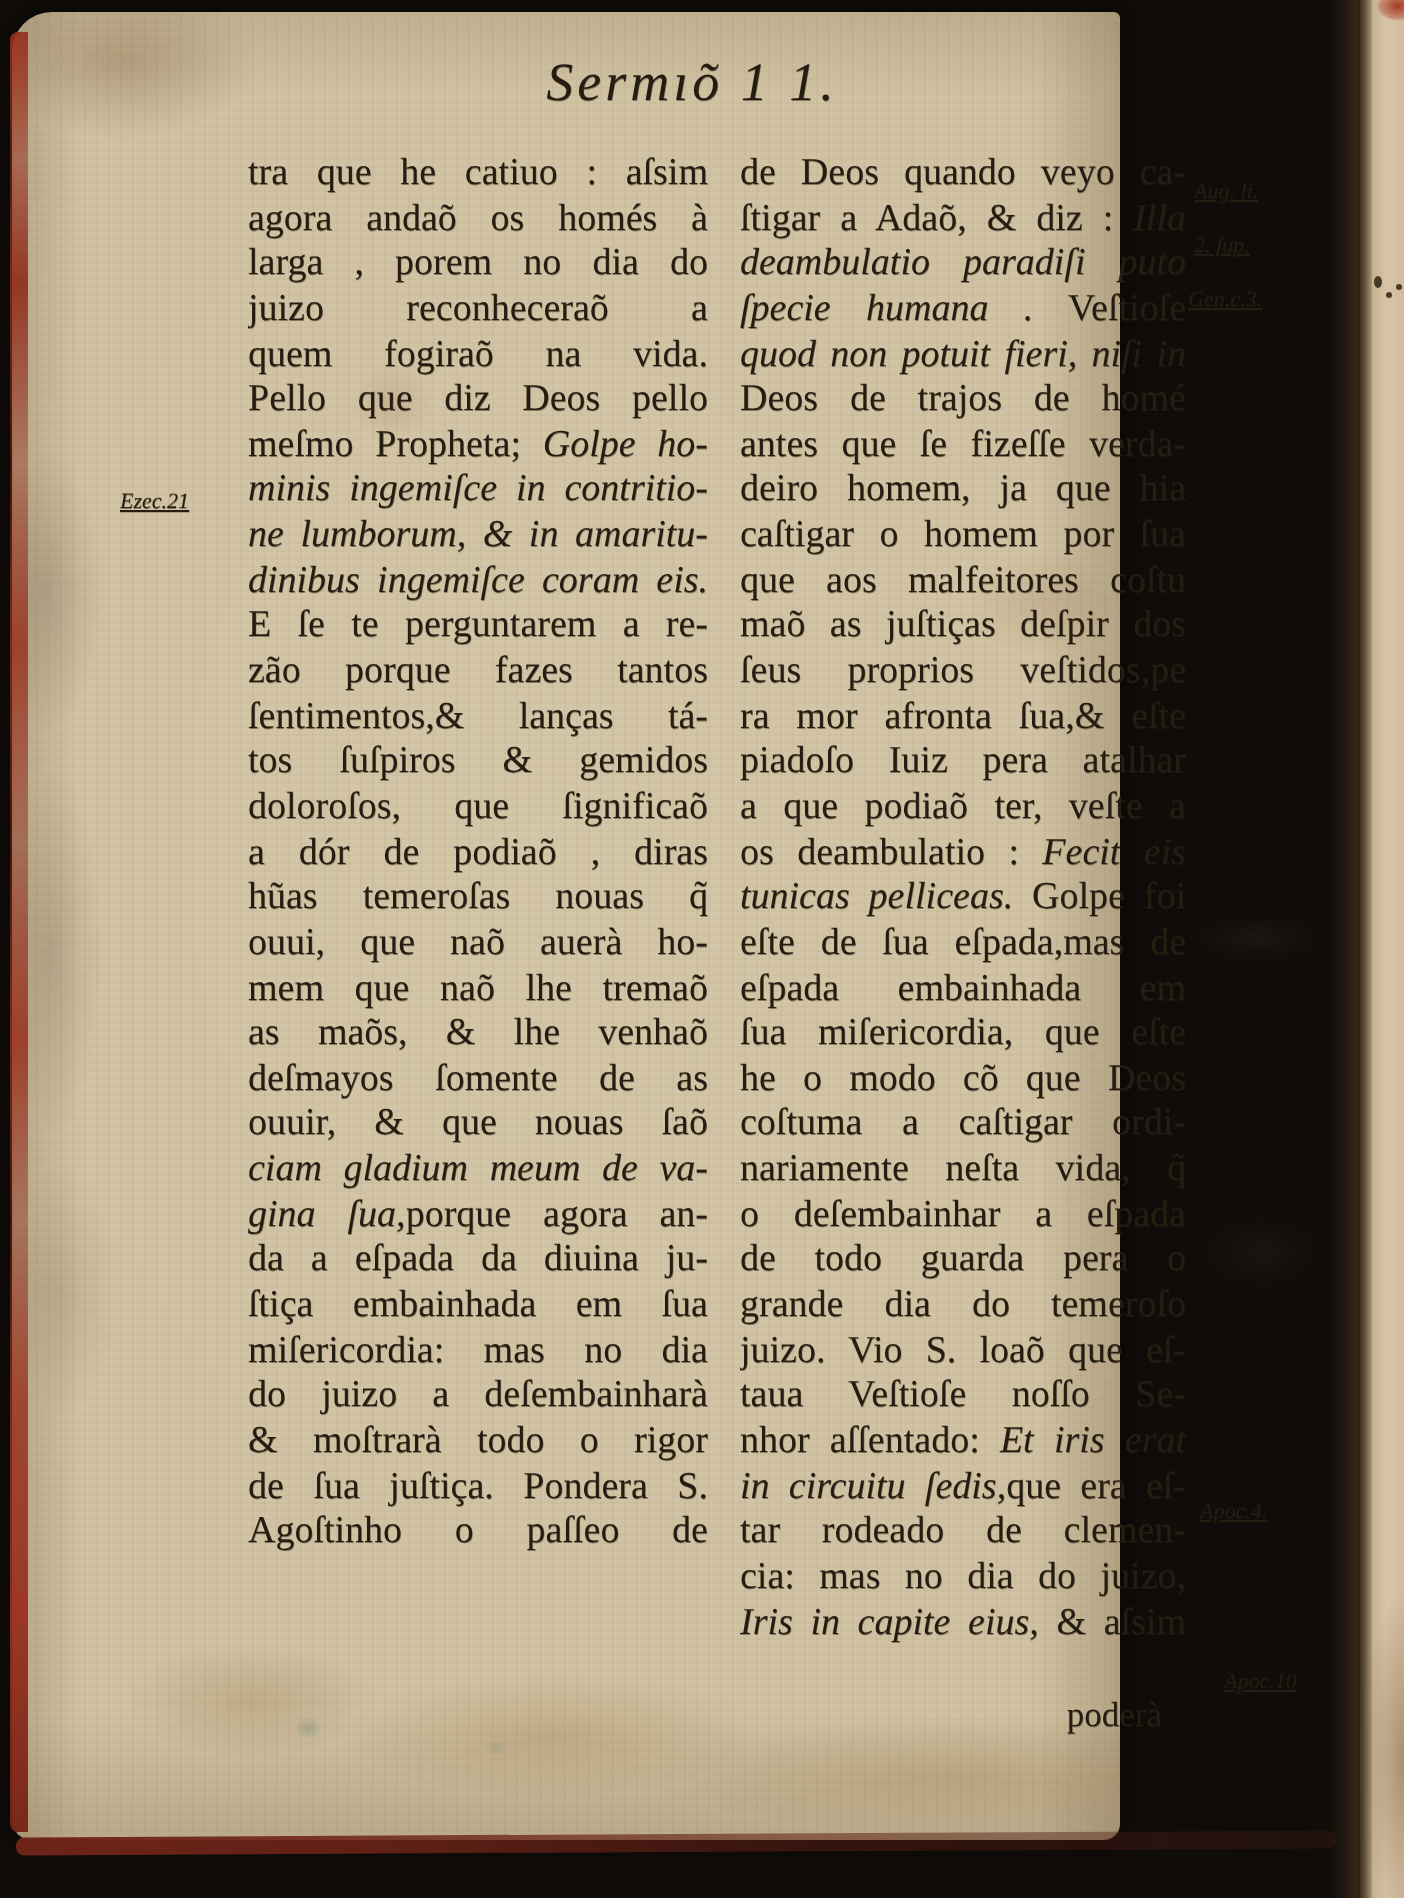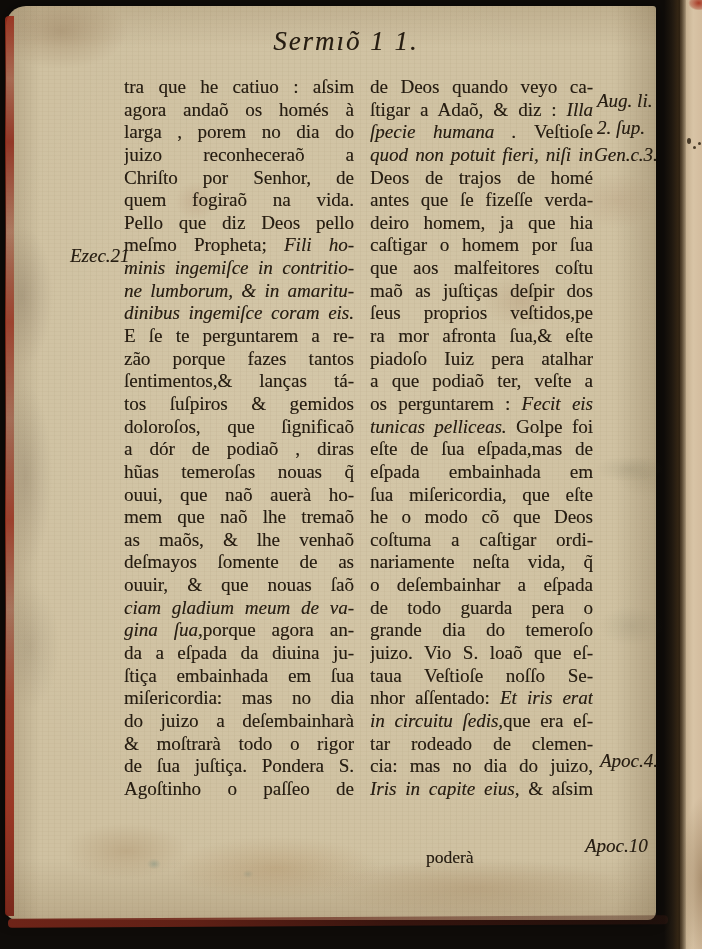--- a/index.html
+++ b/index.html
@@ -19,21 +19,21 @@
   }
 
   
   .gutter{
     position:absolute;left:664px;top:0;width:22px;height:949px;
     background:linear-gradient(90deg, transparent 0, rgba(70,52,30,.35) 40%, #332514 62%, rgba(51,37,20,.75) 78%, rgba(51,37,20,.15) 100%);
   }
 
   
   .page{
-    position:absolute;left:6px;top:6px;width:650px;height:914px;
+    position:absolute;left:6px;top:6px;width:554px;height:914px;
     border-radius:20px 3px 8px 10px;
     background-color:#cfc1a1;
     background-image:
       radial-gradient(ellipse 95px 55px at 55px 25px,  rgba(137,108,75,.38), transparent 70%),
       radial-gradient(ellipse 45px 100px at 16px 290px, rgba(118,103,82,.30), transparent 70%),
       radial-gradient(ellipse 38px 130px at 20px 470px, rgba(118,103,82,.26), transparent 70%),
       radial-gradient(ellipse 42px 90px  at 24px 640px, rgba(118,103,82,.20), transparent 70%),
       radial-gradient(ellipse 150px 45px at 270px 862px, rgba(164,126,80,.32), transparent 70%),
       radial-gradient(ellipse 220px 42px at 470px 882px, rgba(150,115,74,.26), transparent 70%),
       radial-gradient(ellipse 90px 40px  at 120px 845px, rgba(150,115,74,.28), transparent 70%),
@@ -80,30 +80,30 @@
   .header{
     position:absolute;left:180px;top:20px;width:320px;text-align:center;
     font-style:italic;font-size:27px;letter-spacing:2px;
   }
   .col{position:absolute;top:70px;font-size:19px;line-height:22.65px;}
   .col-left{left:118px;width:230px;}
   .col-right{left:364px;width:223px;}
   .tline{text-align:justify;text-align-last:justify;height:22.65px;overflow:hidden;white-space:normal;}
   .it{font-style:italic;}
   .catchword{
-    position:absolute;left:420px;top:841px;width:155px;text-align:left;
+    position:absolute;left:420px;top:841px;width:155px;text-align:right;
     font-size:17.5px;
   }
-  .mnote{position:absolute;font-style:italic;font-size:19px;white-space:nowrap;}
-  .mn-ezec {left:64px; top:239px;text-align:center;}
+  .mnote{position:absolute;font-style:italic;font-size:11px;white-space:nowrap;text-decoration:underline;}
+  .mn-ezec {left:54px; top:239px;text-align:center;}
   .mn-aug  {left:591px;top:84px;}
   .mn-sup  {left:591px;top:111px;}
   .mn-gen  {left:588px;top:138px;}
   .mn-apoc4{left:594px;top:744px;}
-  .mn-apoc10{left:579px;top:829px;}
+  .mn-apoc10{left:606px;top:829px;}
 
   
   .smudge{position:absolute;pointer-events:none;border-radius:50%;}
   .sm1{left:588px;top:450px;width:70px;height:26px;background:radial-gradient(ellipse, rgba(95,92,70,.14), transparent 70%);}
   .sm2{left:592px;top:600px;width:66px;height:40px;background:radial-gradient(ellipse, rgba(95,92,70,.12), transparent 70%);}
 </style>
 </head>
 <body>
 
 <div class="scan">
@@ -121,24 +121,23 @@
     <div class="smudge sm1"></div>
     <div class="smudge sm2"></div>
 
     <div class="header ink">Sermıõ 1 1.</div>
 
     <div class="col col-left ink">
         <div class="tline"><span>tra que he catiuo : aſsim</span></div>
         <div class="tline"><span>agora andaõ os homés à</span></div>
         <div class="tline"><span>larga , porem no dia do</span></div>
         <div class="tline"><span>juizo reconheceraõ a</span></div>
-        <div class="tline"><span>Chriſto por Senhor, de</span></div>
         <div class="tline"><span>quem fogiraõ na vida.</span></div>
         <div class="tline"><span>Pello que diz Deos pello</span></div>
-        <div class="tline"><span>meſmo Propheta; </span><span class="it">Fili ho-</span></div>
+        <div class="tline"><span>meſmo Propheta; </span><span class="it">Golpe ho-</span></div>
         <div class="tline"><span class="it">minis ingemiſce in contritio-</span></div>
         <div class="tline"><span class="it">ne lumborum, &amp; in amaritu-</span></div>
         <div class="tline"><span class="it">dinibus ingemiſce coram eis.</span></div>
         <div class="tline"><span>E ſe te perguntarem a re-</span></div>
         <div class="tline"><span>zão porque fazes tantos</span></div>
         <div class="tline"><span>ſentimentos,&amp; lanças tá-</span></div>
         <div class="tline"><span>tos ſuſpiros &amp; gemidos</span></div>
         <div class="tline"><span>doloroſos, que ſignificaõ</span></div>
         <div class="tline"><span>a dór de podiaõ , diras</span></div>
         <div class="tline"><span>hũas temeroſas nouas q̃</span></div>
@@ -153,33 +152,34 @@
         <div class="tline"><span>ſtiça embainhada em ſua</span></div>
         <div class="tline"><span>miſericordia: mas no dia</span></div>
         <div class="tline"><span>do juizo a deſembainharà</span></div>
         <div class="tline"><span>&amp; moſtrarà todo o rigor</span></div>
         <div class="tline"><span>de ſua juſtiça. Pondera S.</span></div>
         <div class="tline"><span>Agoſtinho o paſſeo de</span></div>
       </div>
     <div class="col col-right ink">
         <div class="tline"><span>de Deos quando veyo ca-</span></div>
         <div class="tline"><span>ſtigar a Adaõ, &amp; diz : </span><span class="it">Illa</span></div>
+        <div class="tline"><span class="it">deambulatio paradiſi puto</span></div>
         <div class="tline"><span class="it">ſpecie humana .</span><span> Veſtioſe</span></div>
         <div class="tline"><span class="it">quod non potuit fieri, niſi in</span></div>
         <div class="tline"><span>Deos de trajos de homé</span></div>
         <div class="tline"><span>antes que ſe fizeſſe verda-</span></div>
         <div class="tline"><span>deiro homem, ja que hia</span></div>
         <div class="tline"><span>caſtigar o homem por ſua</span></div>
         <div class="tline"><span>que aos malfeitores coſtu</span></div>
         <div class="tline"><span>maõ as juſtiças deſpir dos</span></div>
         <div class="tline"><span>ſeus proprios veſtidos,pe</span></div>
         <div class="tline"><span>ra mor afronta ſua,&amp; eſte</span></div>
         <div class="tline"><span>piadoſo Iuiz pera atalhar</span></div>
         <div class="tline"><span>a que podiaõ ter, veſte a</span></div>
-        <div class="tline"><span>os perguntarem : </span><span class="it">Fecit eis</span></div>
+        <div class="tline"><span>os deambulatio : </span><span class="it">Fecit eis</span></div>
         <div class="tline"><span class="it">tunicas pelliceas.</span><span> Golpe foi</span></div>
         <div class="tline"><span>eſte de ſua eſpada,mas de</span></div>
         <div class="tline"><span>eſpada embainhada em</span></div>
         <div class="tline"><span>ſua miſericordia, que eſte</span></div>
         <div class="tline"><span>he o modo cõ que Deos</span></div>
         <div class="tline"><span>coſtuma a caſtigar ordi-</span></div>
         <div class="tline"><span>nariamente neſta vida, q̃</span></div>
         <div class="tline"><span>o deſembainhar a eſpada</span></div>
         <div class="tline"><span>de todo guarda pera o</span></div>
         <div class="tline"><span>grande dia do temeroſo</span></div>

